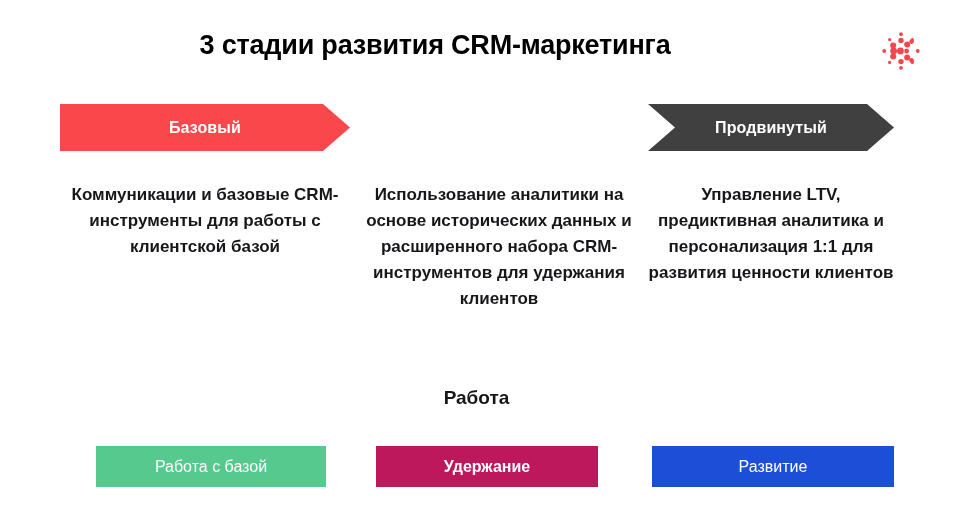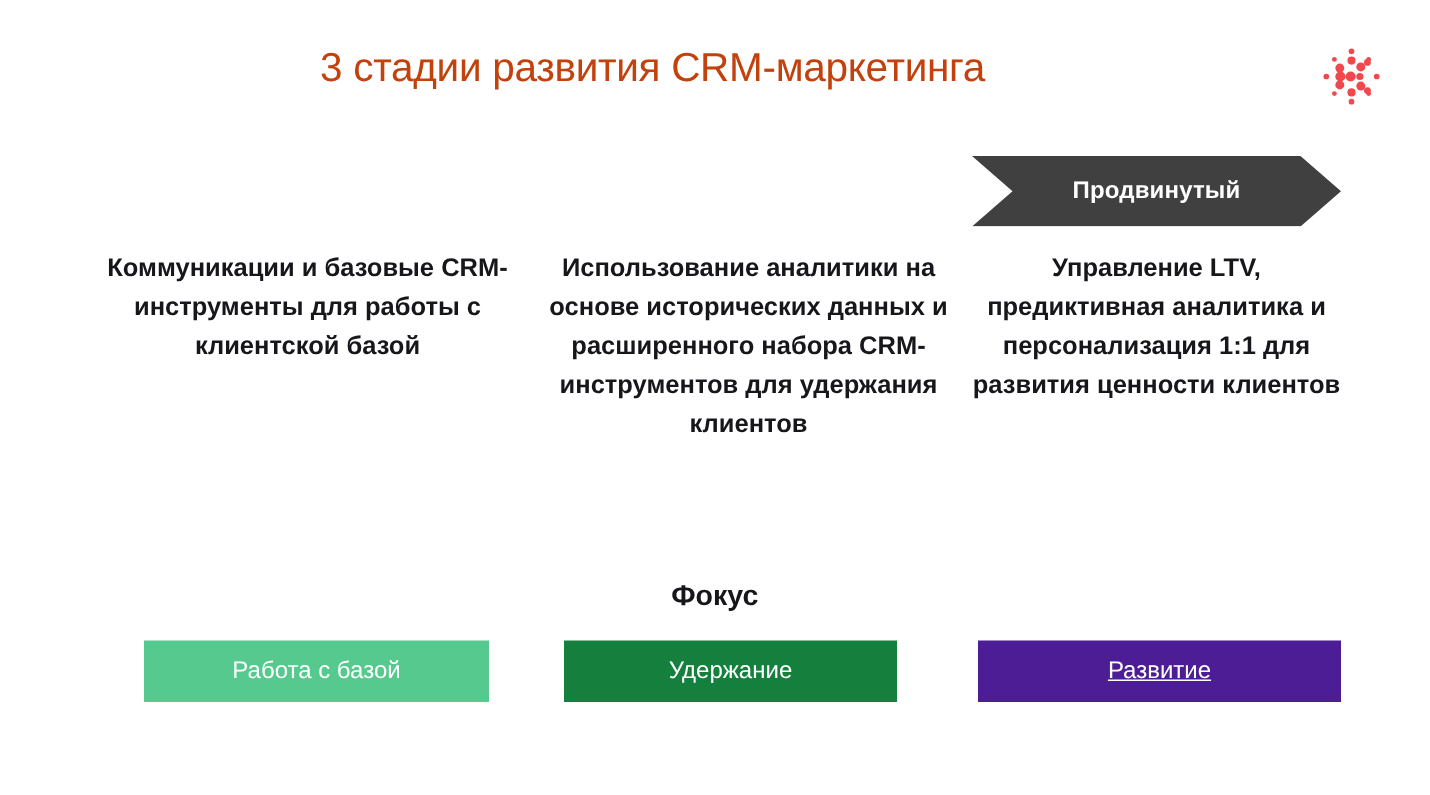--- a/index.html
+++ b/index.html
@@ -31,23 +31,23 @@
     height: 92px;
   }
 
   .slide-title {
     position: absolute;
     left: 0;
     top: 30px;
     width: 870px;
     text-align: center;
     font-size: 27px;
-    font-weight: normal;
+    font-weight: bold;
     letter-spacing: -0.2px;
-    color: #c2410c;
+    color: #000000;
     white-space: nowrap;
   }
 
   
   .brand-logo {
     position: absolute;
     left: 881px;
     top: 31px;
     width: 40px;
     height: 40px;
@@ -96,21 +96,21 @@
 
   
   .stage-descriptions {
     position: absolute;
     left: 60px;
     top: 166px;
     width: 834px;
   }
   .stage-desc {
     position: absolute;
-    top: 0;
+    top: 16px;
     text-align: center;
     font-size: 17px;
     font-weight: bold;
     line-height: 26px;
     color: #17171b;
   }
   .stage-desc.c0 { left: 0;    width: 290px; }
   .stage-desc.c1 { left: 303px; width: 272px; }
   .stage-desc.c2 { left: 588px; width: 246px; }
 
@@ -122,21 +122,21 @@
     width: 953px;
     text-align: center;
     font-size: 19px;
     font-weight: bold;
     color: #17171b;
   }
 
   .focus-badges {
     position: absolute;
     left: 60px;
-    top: 427px;
+    top: 446px;
     width: 834px;
     height: 41px;
   }
   .focus-badge {
     position: absolute;
     top: 0;
     height: 41px;
     display: flex;
     align-items: center;
     justify-content: center;
@@ -177,32 +177,35 @@
           <circle cx="26.2" cy="26.4" r="3.0"></circle>
           <circle cx="30.6" cy="10.6" r="2.3"></circle>
           <circle cx="30.6" cy="29.4" r="2.3"></circle>
           <circle cx="25.6" cy="20" r="2.4"></circle>
         </g>
       </svg>
     </div>
   </div>
 
   <div class="stage-banners">
+    <div class="stage-banner first" style="background: rgb(249, 71, 75);">
+      <span class="stage-banner-label">Базовый</span>
+    </div>
     <div class="stage-banner last" style="background: #404040;">
       <span class="stage-banner-label">Продвинутый</span>
     </div>
   </div>
 
   <div class="stage-descriptions">
     <div class="stage-desc c0">Коммуникации и базовые CRM-инструменты для работы с клиентской базой</div>
     <div class="stage-desc c1">Использование аналитики на основе исторических данных и расширенного набора CRM-инструментов для удержания клиентов</div>
     <div class="stage-desc c2">Управление LTV, предиктивная аналитика и персонализация 1:1 для развития ценности клиентов</div>
   </div>
 
-  <div class="focus-heading">Фокус</div>
+  <div class="focus-heading">Работа</div>
 
   <div class="focus-badges">
     <div class="focus-badge b0" style="background-color: rgb(85, 201, 142);">Работа с базой</div>
-    <div class="focus-badge b1" style="background-color: #15803d;">Удержание</div>
-    <div class="focus-badge b2" style="background-color: #4c1d95; text-decoration: underline;">Развитие</div>
+    <div class="focus-badge b1" style="background-color: #be185d; font-weight: bold;">Удержание</div>
+    <div class="focus-badge b2" style="background-color: #1d4ed8;">Развитие</div>
   </div>
 
 </div>
 
 </body></html>

